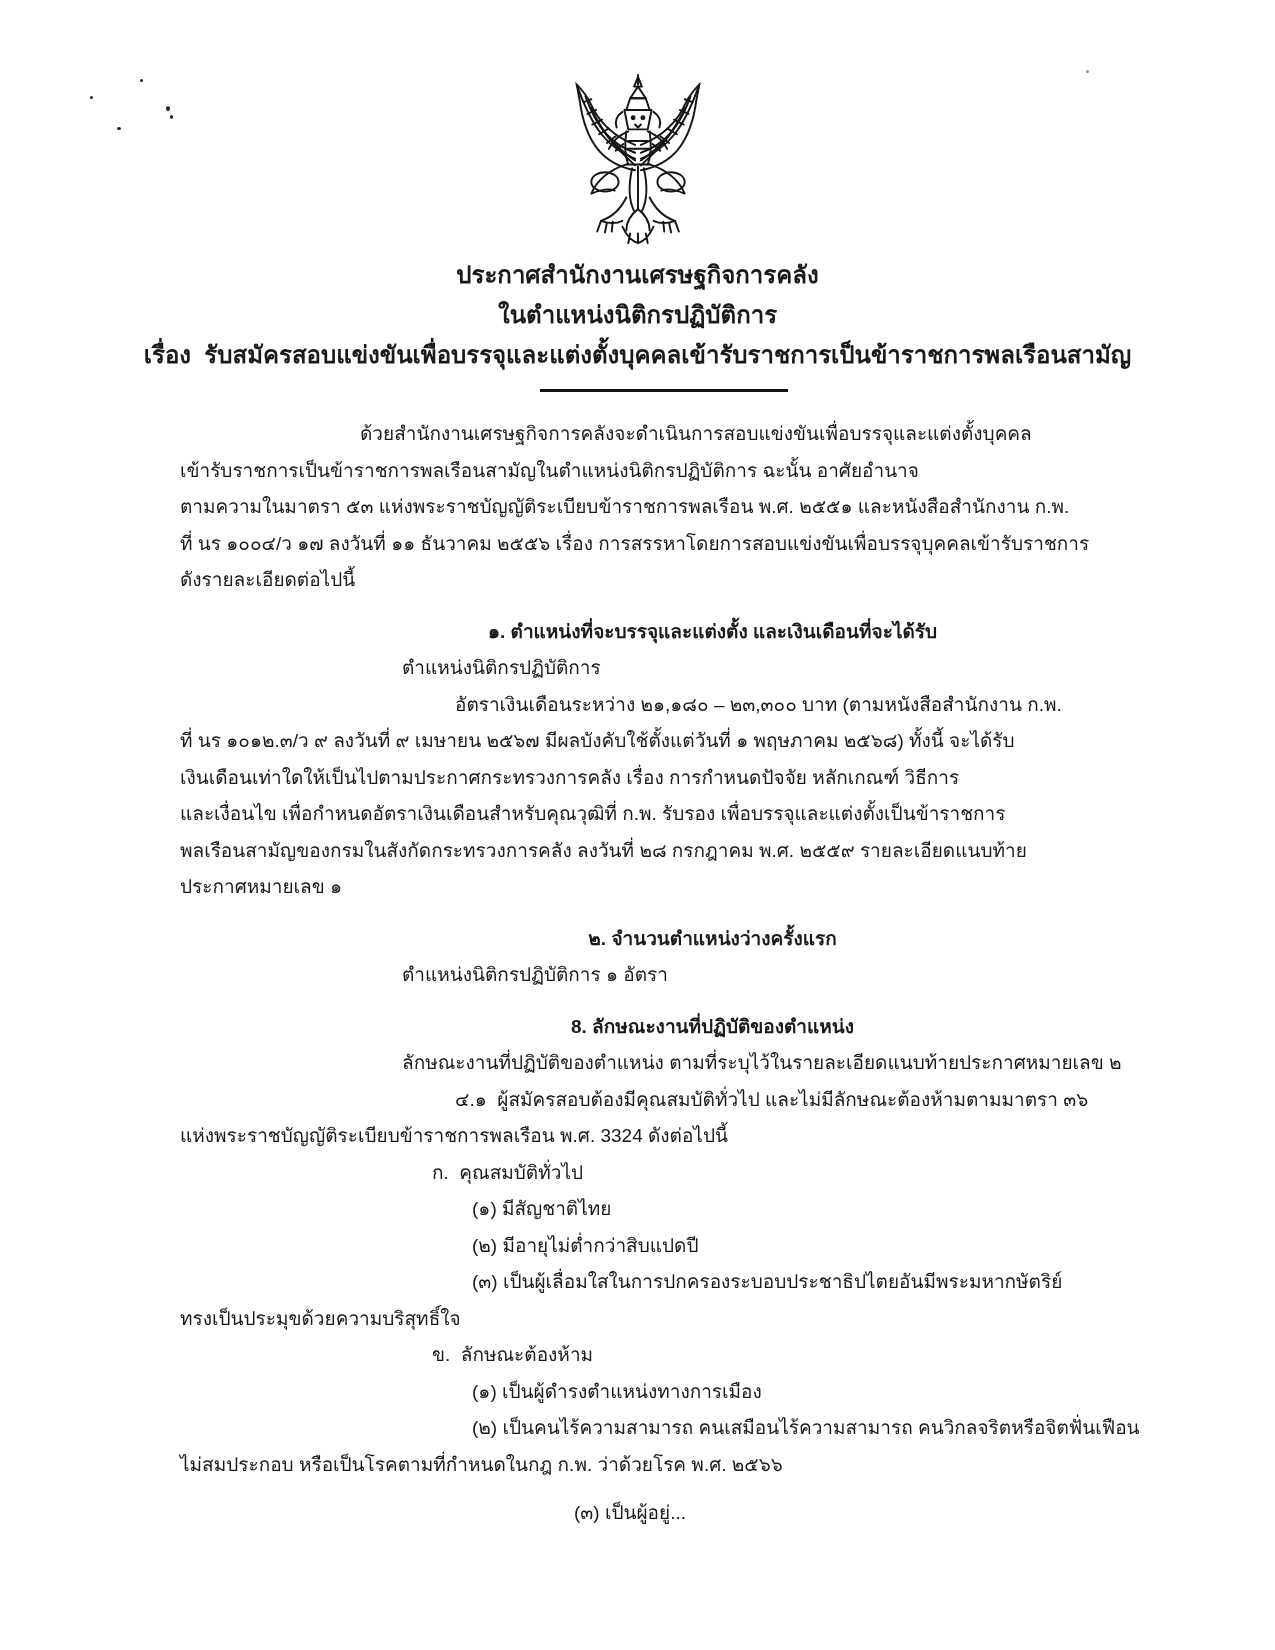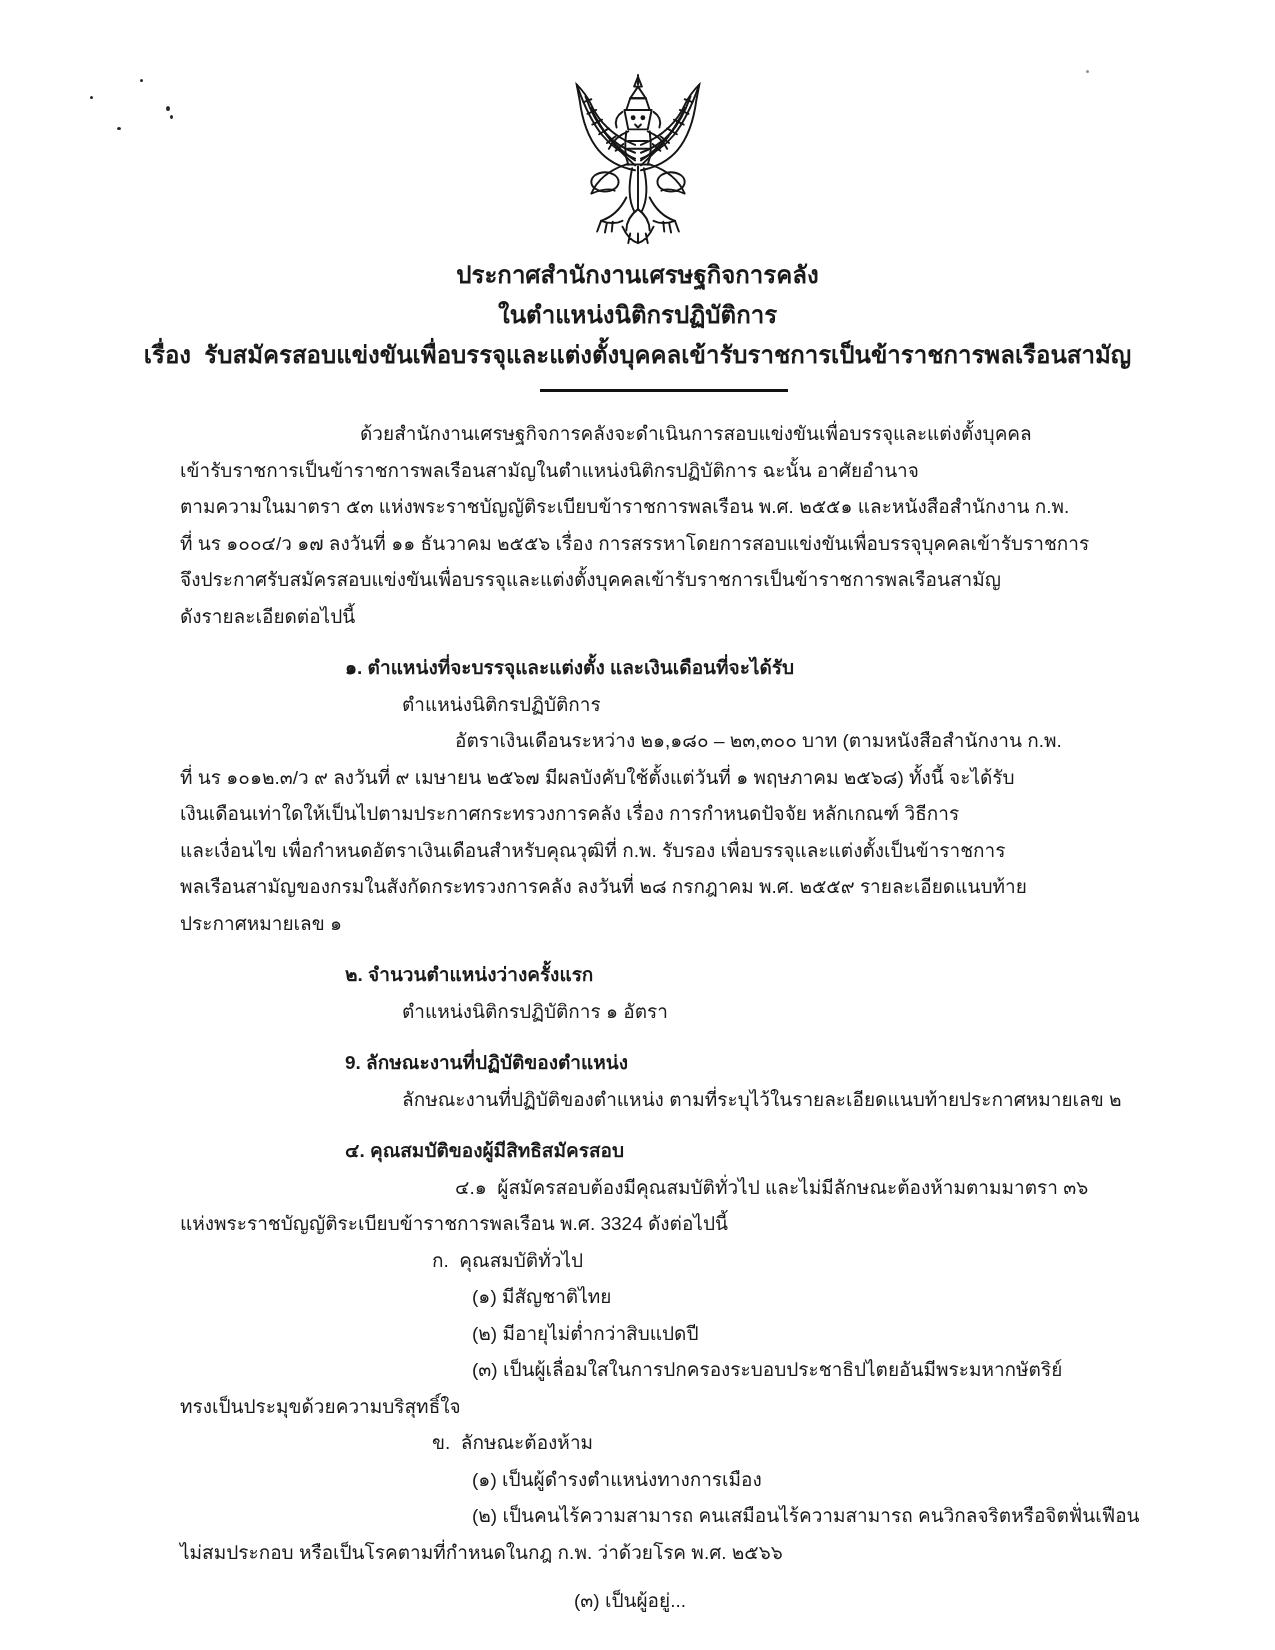--- a/index.html
+++ b/index.html
@@ -32,21 +32,21 @@
     margin: 14px 0 0 540px;
   }
   .doc-body {
     margin: 24px 0 0 180px;
     width: 900px;
     font-size: 19px;
   }
   .ln { line-height: 36.5px; white-space: nowrap; }
   .ln-pfirst { padding-left: 180px; }
   .ln-flush  { padding-left: 0; }
-  .ln-h      { padding-left: 165px; font-weight: bold; margin-top: 15px; }
+  .ln-h      { padding-left: 165px; font-weight: bold; margin-top: 15px; text-align: center; }
   .ln-sub    { padding-left: 222px; }
   .ln-sub2   { padding-left: 275px; }
   .ln-k      { padding-left: 252px; }
   .ln-item   { padding-left: 292px; }
   .ln-right  { text-align: center; margin-top: 12px; }
   .speck {
     position: absolute;
     background: #222;
     border-radius: 50%;
   }
@@ -114,35 +114,33 @@
     <div>เรื่อง&nbsp; รับสมัครสอบแข่งขันเพื่อบรรจุและแต่งตั้งบุคคลเข้ารับราชการเป็นข้าราชการพลเรือนสามัญ</div>
   </div>
 
   <div class="divider"></div>
 
   <div class="doc-body">
       <div class="ln ln-pfirst">ด้วยสำนักงานเศรษฐกิจการคลังจะดำเนินการสอบแข่งขันเพื่อบรรจุและแต่งตั้งบุคคล</div>
       <div class="ln ln-flush">เข้ารับราชการเป็นข้าราชการพลเรือนสามัญในตำแหน่งนิติกรปฏิบัติการ ฉะนั้น อาศัยอำนาจ</div>
       <div class="ln ln-flush">ตามความในมาตรา ๕๓ แห่งพระราชบัญญัติระเบียบข้าราชการพลเรือน พ.ศ. ๒๕๕๑ และหนังสือสำนักงาน ก.พ.</div>
       <div class="ln ln-flush">ที่ นร ๑๐๐๔/ว ๑๗ ลงวันที่ ๑๑ ธันวาคม ๒๕๕๖ เรื่อง การสรรหาโดยการสอบแข่งขันเพื่อบรรจุบุคคลเข้ารับราชการ</div>
-      <div class="ln ln-flush">จึงประกาศรับสมัครสอบแข่งขันเพื่อบรรจุและแต่งตั้งบุคคลเข้ารับราชการเป็นข้าราชการพลเรือนสามัญ</div>
       <div class="ln ln-flush">ดังรายละเอียดต่อไปนี้</div>
       <div class="ln ln-h">๑. ตำแหน่งที่จะบรรจุและแต่งตั้ง และเงินเดือนที่จะได้รับ</div>
       <div class="ln ln-sub">ตำแหน่งนิติกรปฏิบัติการ</div>
       <div class="ln ln-sub2">อัตราเงินเดือนระหว่าง ๒๑,๑๘๐ – ๒๓,๓๐๐ บาท (ตามหนังสือสำนักงาน ก.พ.</div>
       <div class="ln ln-flush">ที่ นร ๑๐๑๒.๓/ว ๙ ลงวันที่ ๙ เมษายน ๒๕๖๗ มีผลบังคับใช้ตั้งแต่วันที่ ๑ พฤษภาคม ๒๕๖๘) ทั้งนี้ จะได้รับ</div>
       <div class="ln ln-flush">เงินเดือนเท่าใดให้เป็นไปตามประกาศกระทรวงการคลัง เรื่อง การกำหนดปัจจัย หลักเกณฑ์ วิธีการ</div>
       <div class="ln ln-flush">และเงื่อนไข เพื่อกำหนดอัตราเงินเดือนสำหรับคุณวุฒิที่ ก.พ. รับรอง เพื่อบรรจุและแต่งตั้งเป็นข้าราชการ</div>
       <div class="ln ln-flush">พลเรือนสามัญของกรมในสังกัดกระทรวงการคลัง ลงวันที่ ๒๘ กรกฎาคม พ.ศ. ๒๕๕๙ รายละเอียดแนบท้าย</div>
       <div class="ln ln-flush">ประกาศหมายเลข ๑</div>
       <div class="ln ln-h">๒. จำนวนตำแหน่งว่างครั้งแรก</div>
       <div class="ln ln-sub">ตำแหน่งนิติกรปฏิบัติการ ๑ อัตรา</div>
-      <div class="ln ln-h">9. ลักษณะงานที่ปฏิบัติของตำแหน่ง</div>
+      <div class="ln ln-h">8. ลักษณะงานที่ปฏิบัติของตำแหน่ง</div>
       <div class="ln ln-sub">ลักษณะงานที่ปฏิบัติของตำแหน่ง ตามที่ระบุไว้ในรายละเอียดแนบท้ายประกาศหมายเลข ๒</div>
-      <div class="ln ln-h">๔. คุณสมบัติของผู้มีสิทธิสมัครสอบ</div>
       <div class="ln ln-sub2">๔.๑&nbsp; ผู้สมัครสอบต้องมีคุณสมบัติทั่วไป และไม่มีลักษณะต้องห้ามตามมาตรา ๓๖</div>
       <div class="ln ln-flush">แห่งพระราชบัญญัติระเบียบข้าราชการพลเรือน พ.ศ. 3324 ดังต่อไปนี้</div>
       <div class="ln ln-k">ก.&nbsp; คุณสมบัติทั่วไป</div>
       <div class="ln ln-item">(๑) มีสัญชาติไทย</div>
       <div class="ln ln-item">(๒) มีอายุไม่ต่ำกว่าสิบแปดปี</div>
       <div class="ln ln-item">(๓) เป็นผู้เลื่อมใสในการปกครองระบอบประชาธิปไตยอันมีพระมหากษัตริย์</div>
       <div class="ln ln-flush">ทรงเป็นประมุขด้วยความบริสุทธิ์ใจ</div>
       <div class="ln ln-k">ข.&nbsp; ลักษณะต้องห้าม</div>
       <div class="ln ln-item">(๑) เป็นผู้ดำรงตำแหน่งทางการเมือง</div>
       <div class="ln ln-item">(๒) เป็นคนไร้ความสามารถ คนเสมือนไร้ความสามารถ คนวิกลจริตหรือจิตฟั่นเฟือน</div>

